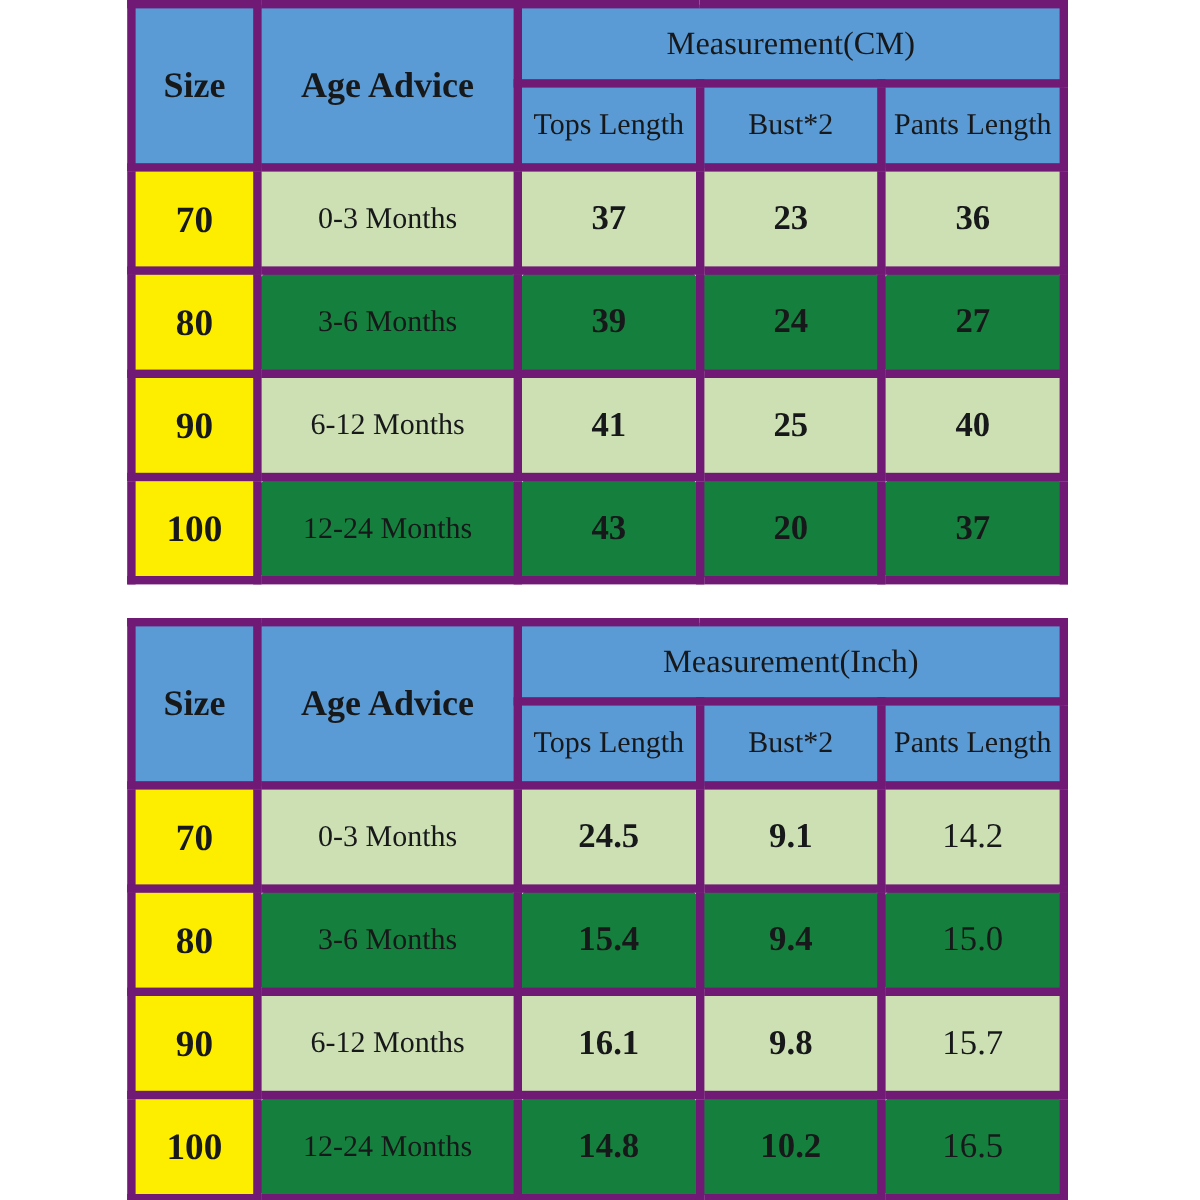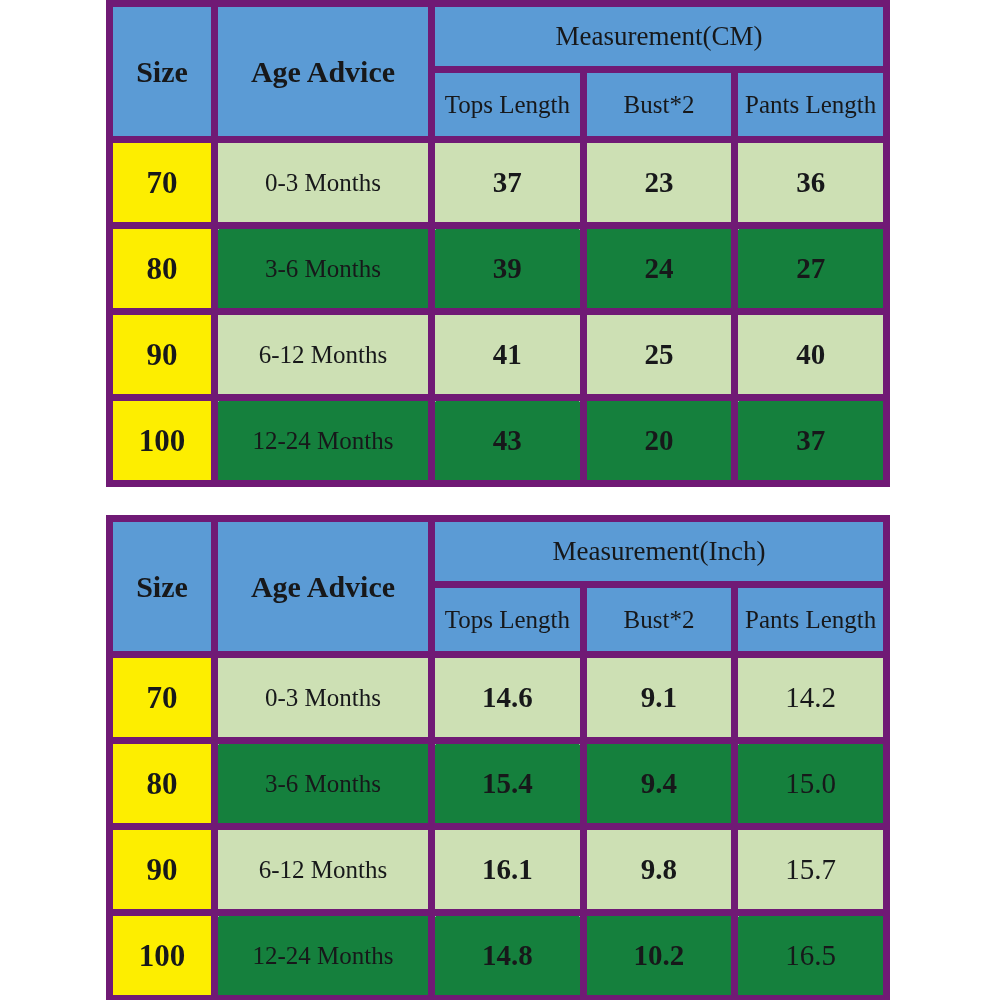--- a/index.html
+++ b/index.html
@@ -144,21 +144,21 @@
       <td class="hdr meas" colspan="3">Measurement(Inch)</td>
     </tr>
     <tr class="row-h2">
       <td class="hdr sub col-tops">Tops Length</td>
       <td class="hdr sub col-bust">Bust*2</td>
       <td class="hdr sub col-pants">Pants Length</td>
     </tr>
     <tr class="row-d">
       <td class="size-cell">70</td>
       <td class="green age-cell">0-3 Months</td>
-      <td class="green num-cell">14.6</td>
+      <td class="green num-cell">24.5</td>
       <td class="green num-cell">9.1</td>
       <td class="green num-cell light">14.2</td>
     </tr>
     <tr class="row-d">
       <td class="size-cell">80</td>
       <td class="orange age-cell">3-6 Months</td>
       <td class="orange num-cell">15.4</td>
       <td class="orange num-cell">9.4</td>
       <td class="orange num-cell light">15.0</td>
     </tr>

